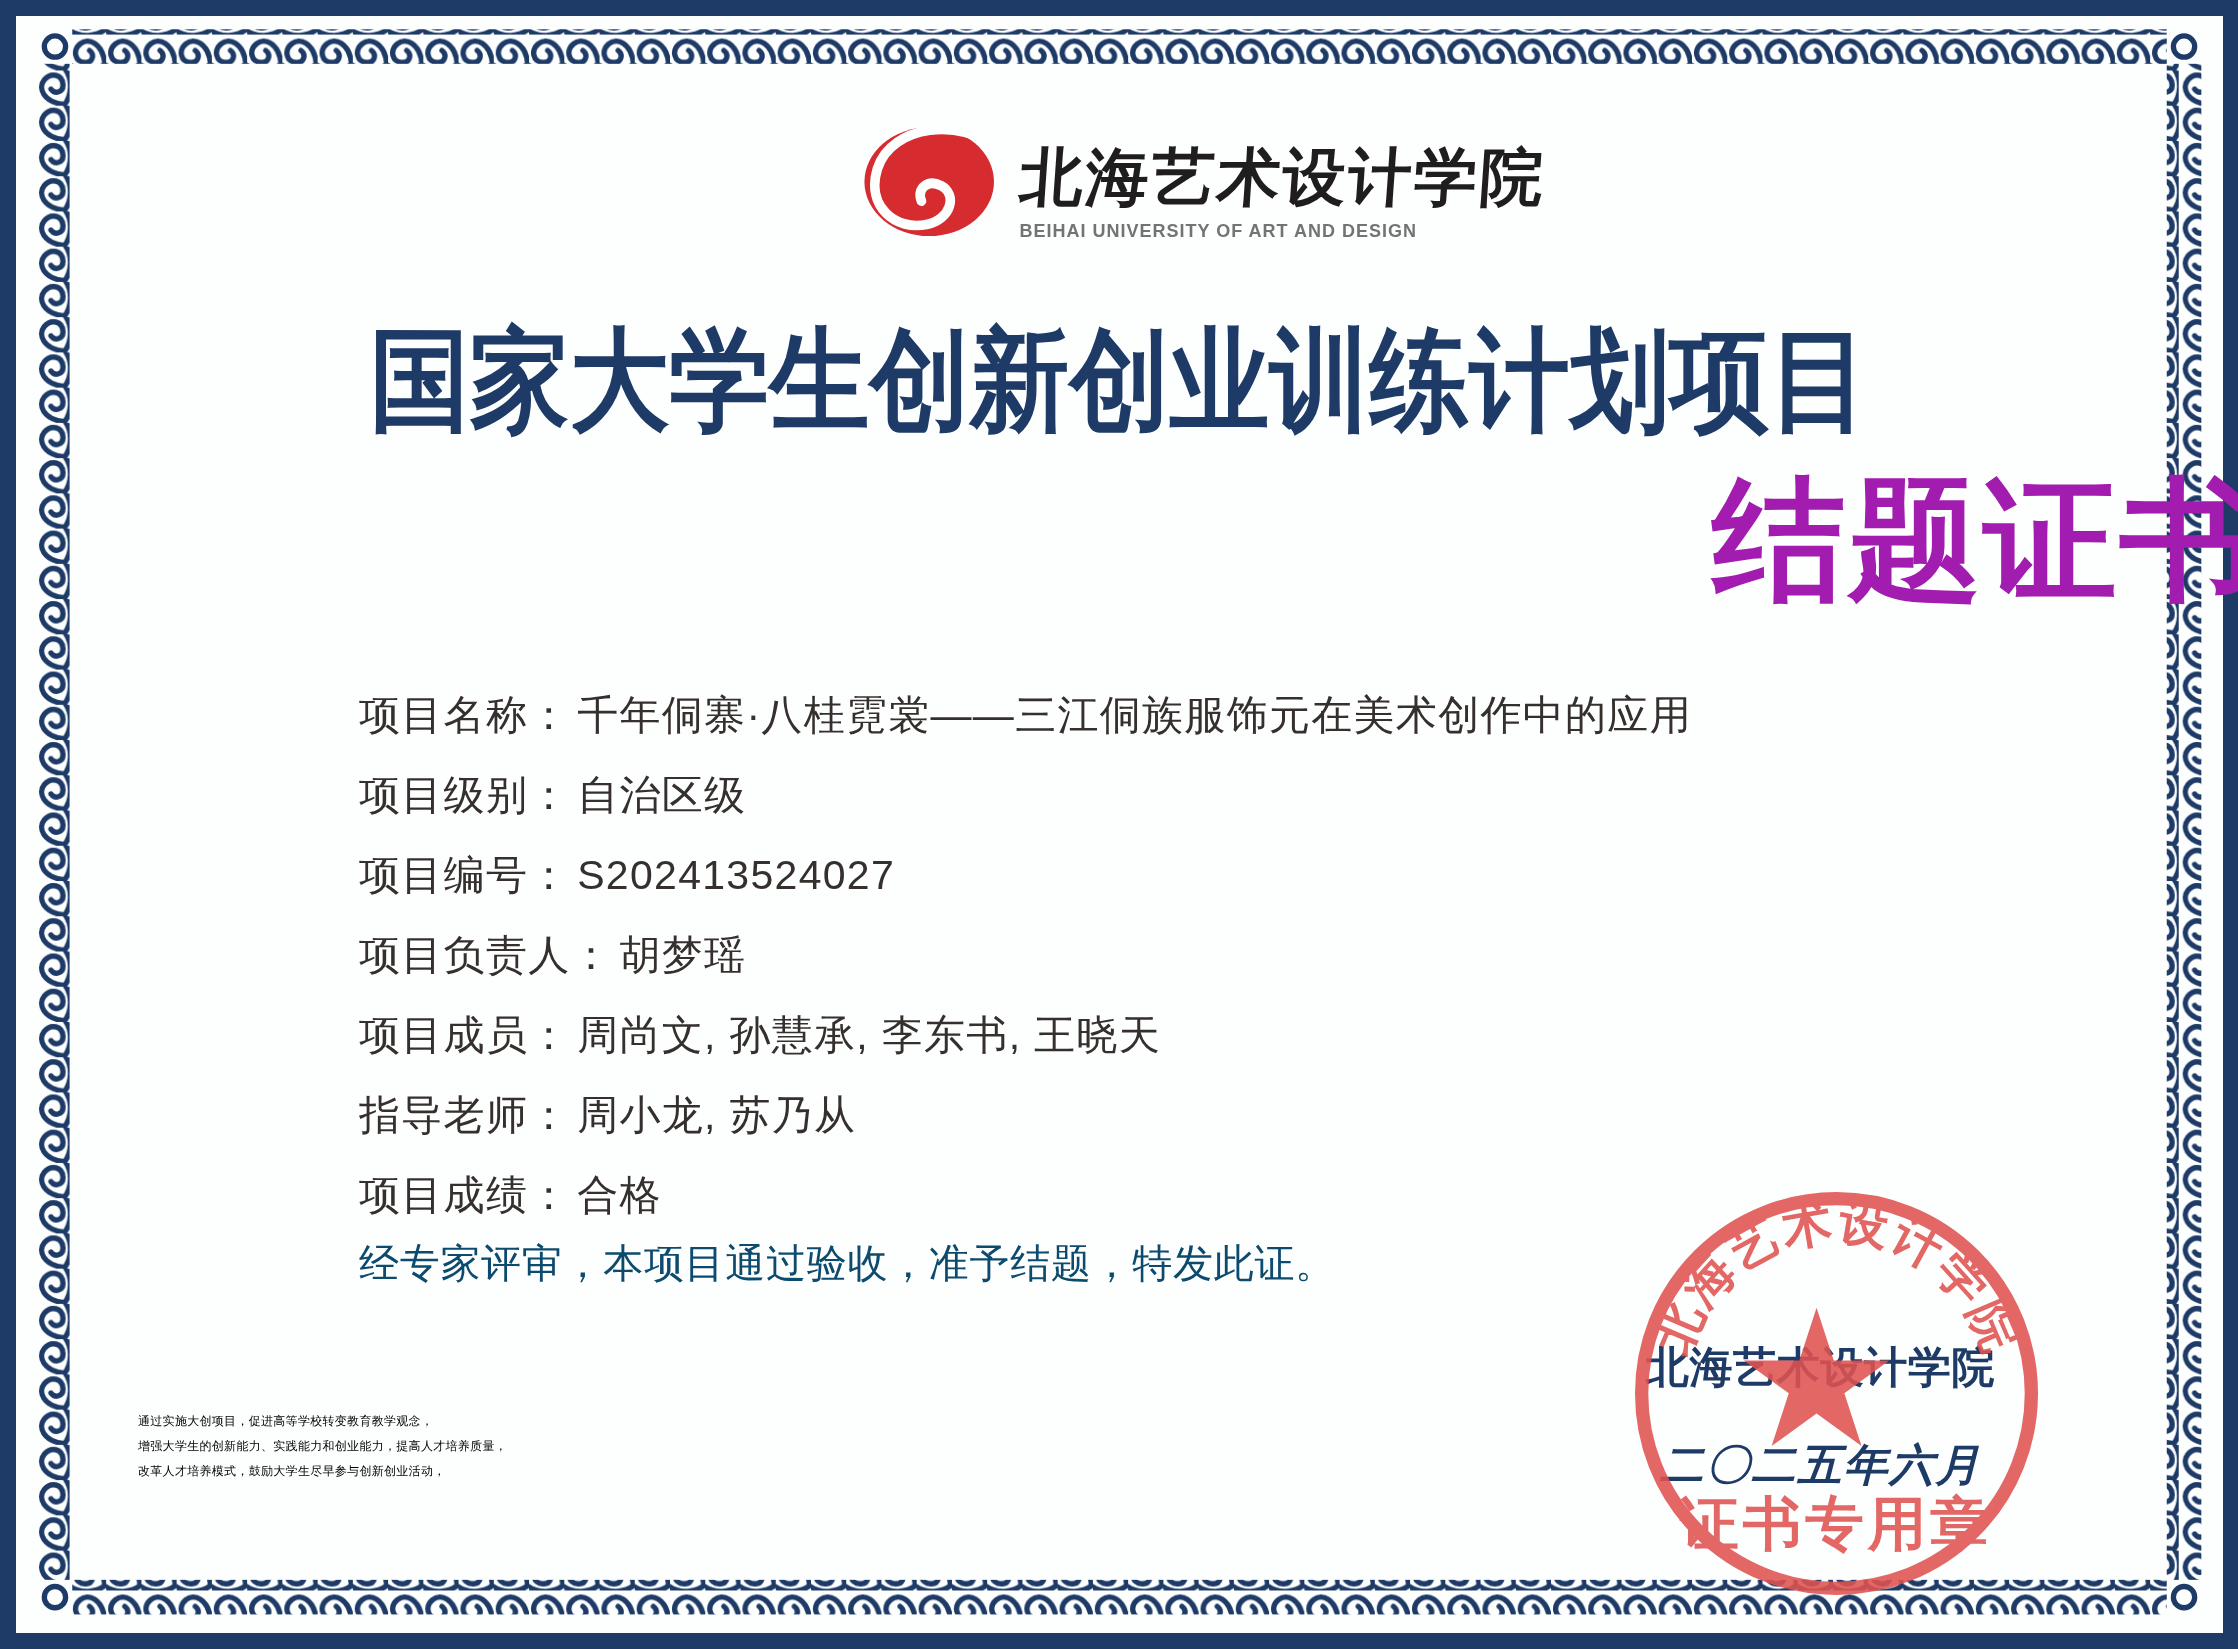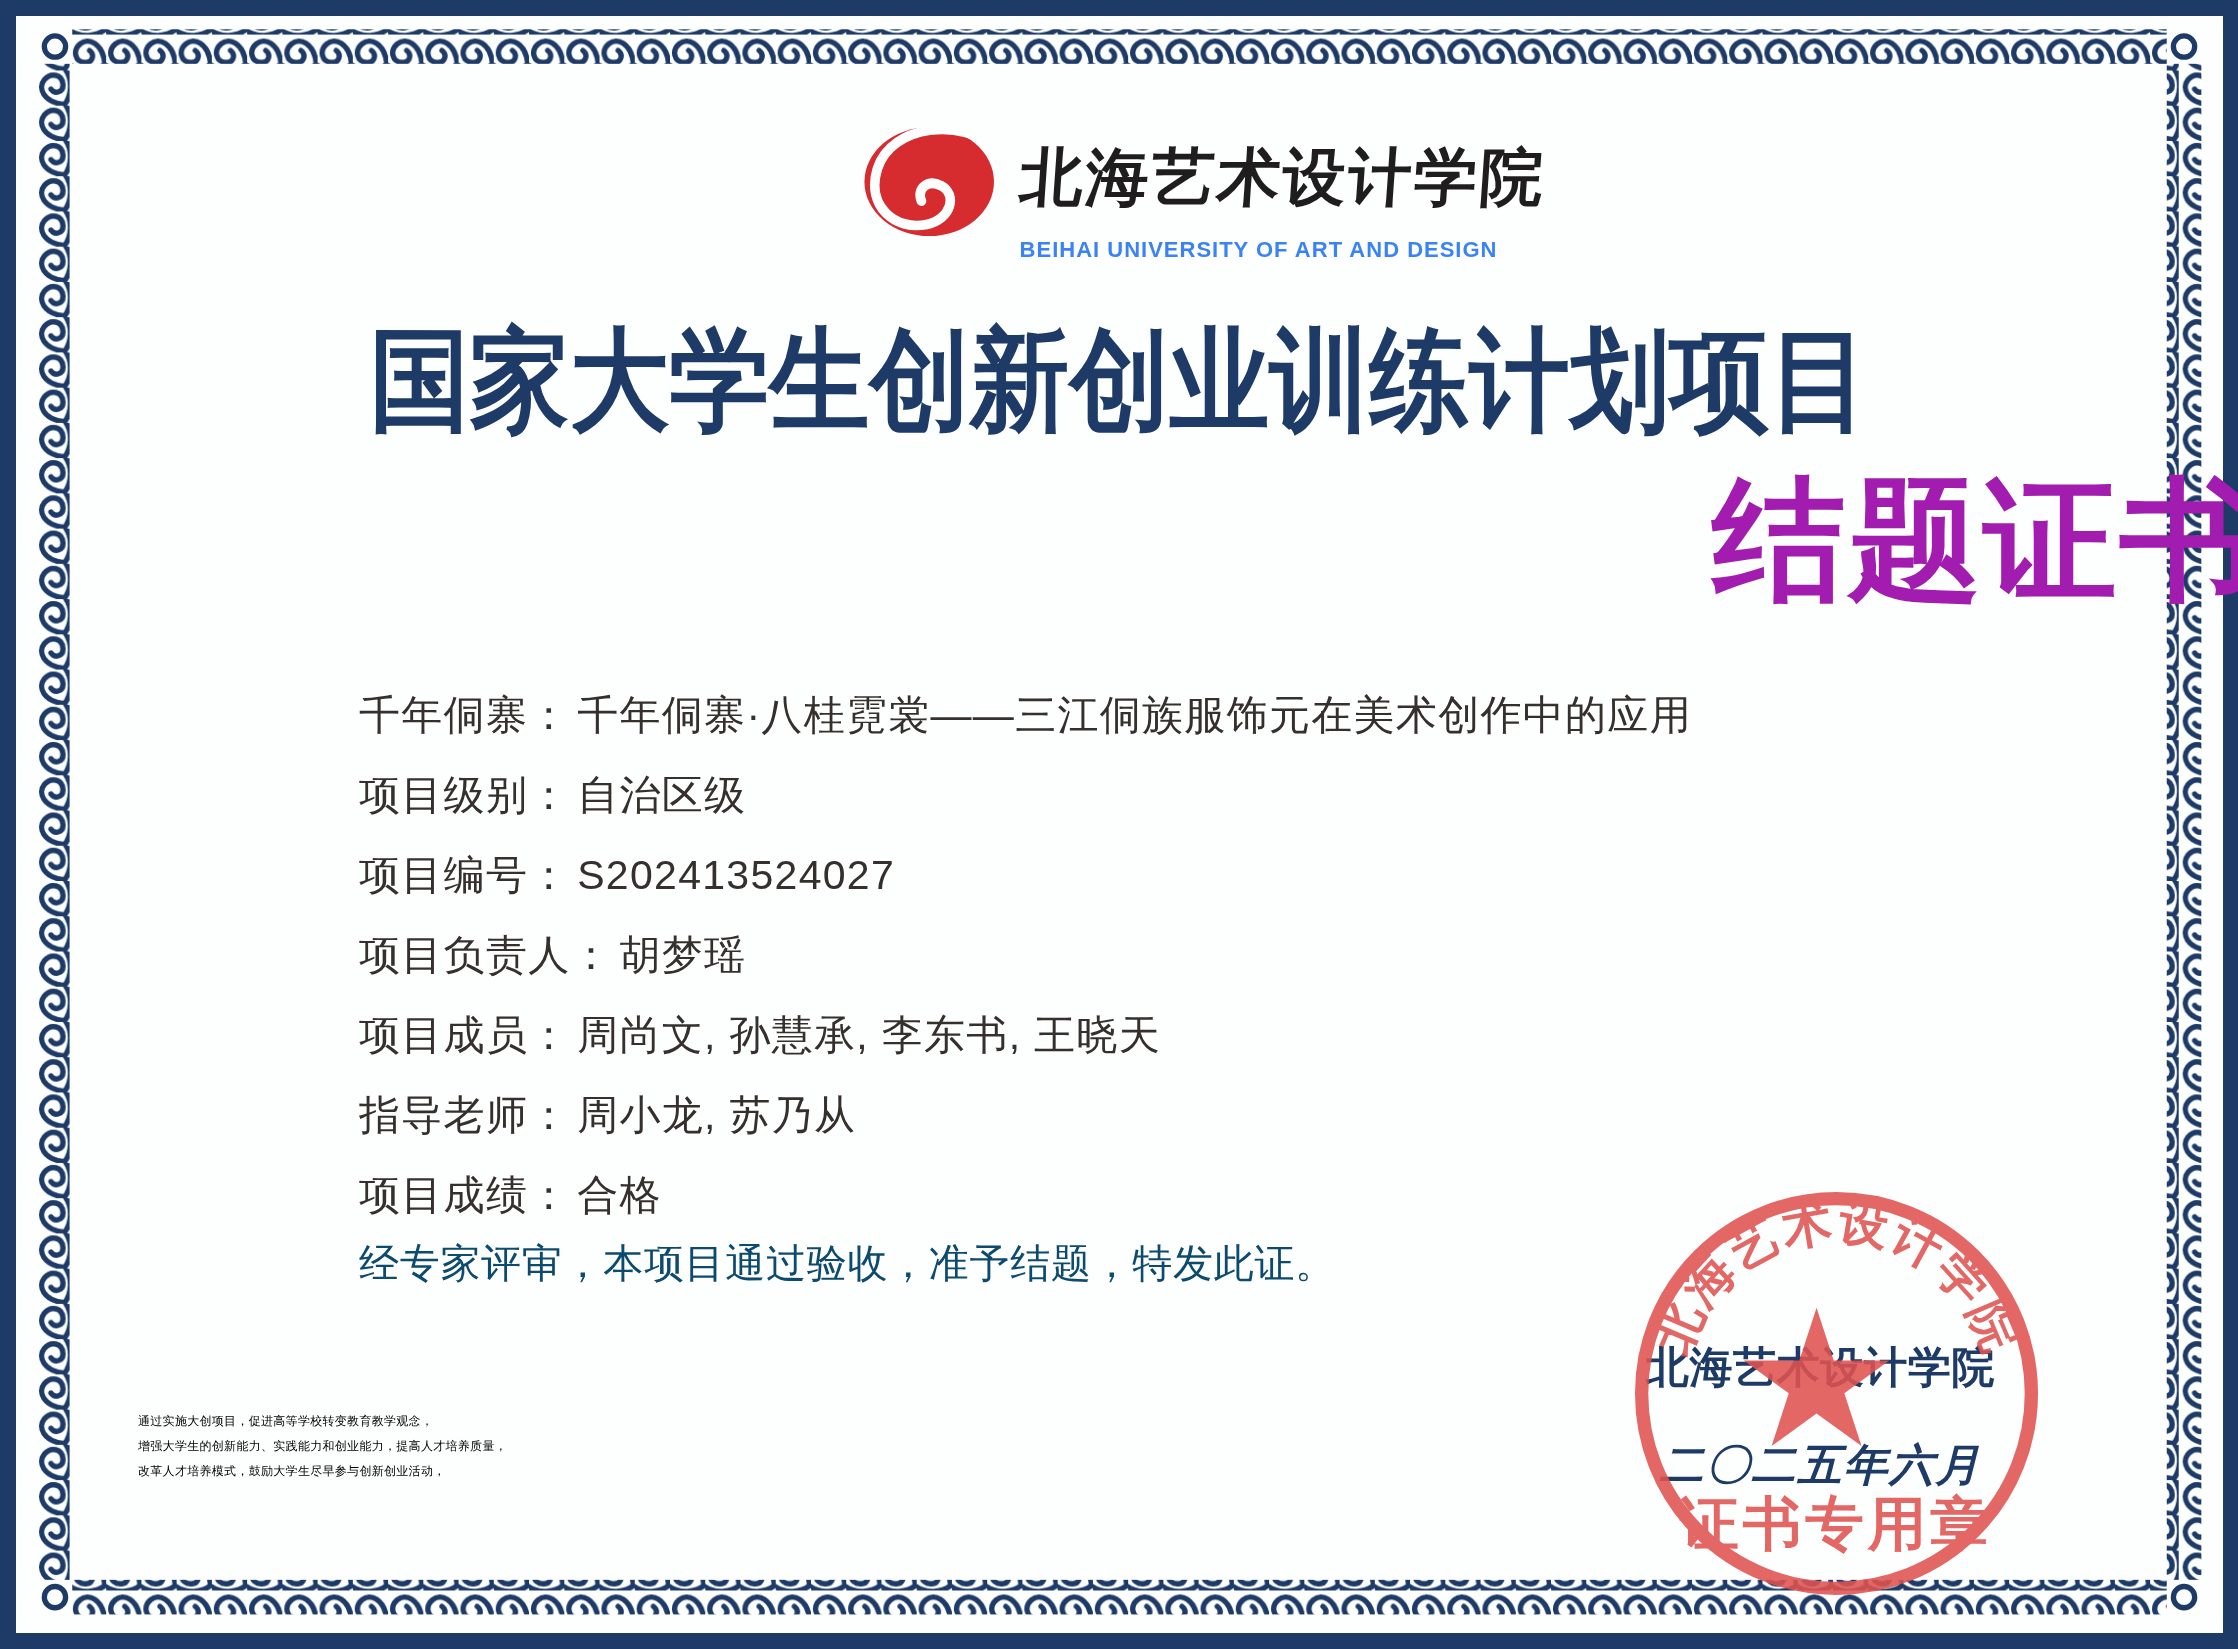--- a/index.html
+++ b/index.html
@@ -8,21 +8,21 @@
         font-family:"Liberation Sans","DejaVu Sans",sans-serif;}
   .rope{position:absolute;left:-16px;top:-16px;z-index:1;}
   .content{position:absolute;left:-16px;top:-16px;width:2239px;height:1649px;z-index:2;}
 
   
   .logo-row{position:absolute;left:860px;top:126px;display:flex;align-items:flex-start;gap:18.6px;}
   .logo-mark{width:141px;height:114px;}
   .logo-text{margin-top:9.3px;}
   .logo-zh{font-family:"Liberation Serif","DejaVu Serif",serif;font-weight:bold;font-size:63px;
            letter-spacing:2.7px;color:#1f1d1d;transform:skewX(-4deg);white-space:nowrap;}
-  .logo-en{margin-top:16px;font-size:22px;font-weight:700;letter-spacing:1px;color:#3b82f6;white-space:nowrap;}
+  .logo-en{margin-top:0;font-size:18px;font-weight:700;letter-spacing:1px;color:#737373;white-space:nowrap;}
 
   
   .title1{position:absolute;left:0;top:307px;width:100%;text-align:center;margin:0;
           font-family:"Liberation Serif","DejaVu Serif",serif;font-weight:bold;font-size:100px;
           color:#1e3b67;letter-spacing:0;transform:scaleY(1.12);transform-origin:center top;white-space:nowrap;}
   .title2{position:absolute;left:0;top:436px;width:100%;text-align:right;margin:16px;
           font-family:"Liberation Serif","DejaVu Serif",serif;font-weight:bold;font-size:133px;
           color:#a21caf;letter-spacing:2.7px;white-space:nowrap;}
 
   
@@ -82,21 +82,21 @@
         <div class="logo-zh">北海艺术设计学院</div>
         <div class="logo-en">BEIHAI UNIVERSITY OF ART AND DESIGN</div>
       </div>
     </header>
 
     <h1 class="title1">国家大学生创新创业训练计划项目</h1>
     <h2 class="title2">结题证书</h2>
 
     <main class="fields">
       <div class="row">
-        <span class="lbl">千年侗寨：</span>
+        <span class="lbl">项目名称：</span>
         <span class="val">千年侗寨·八桂霓裳——三江侗族服饰元在美术创作中的应用</span>
       </div>
       <div class="row">
         <span class="lbl">项目级别：</span>
         <span class="val">自治区级</span>
       </div>
       <div class="row">
         <span class="lbl">项目编号：</span>
         <span class="val">S202413524027</span>
       </div>

